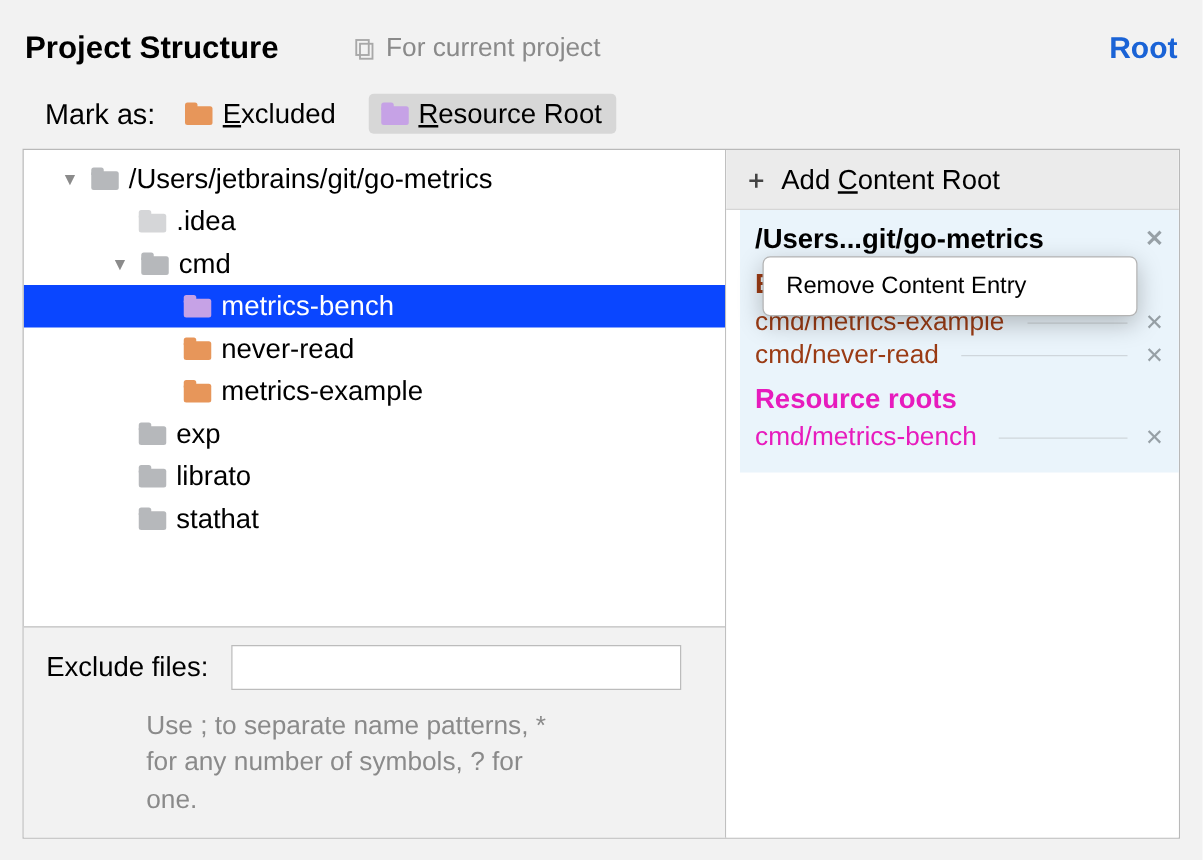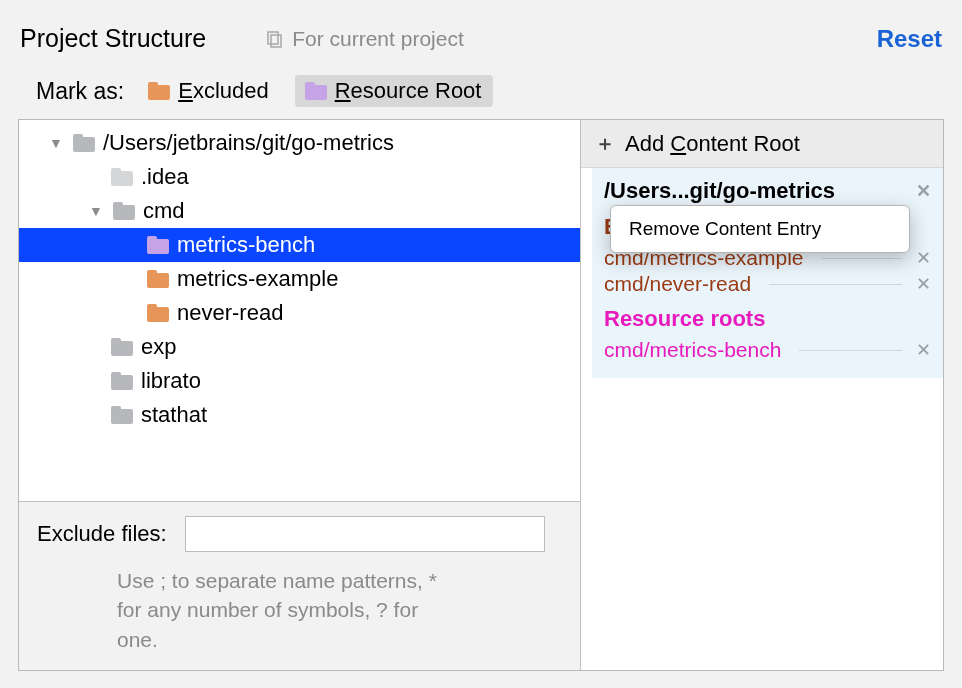--- a/index.html
+++ b/index.html
@@ -14,21 +14,21 @@
     position: relative;
   }
 
   
   .header {
     display: flex;
     align-items: center;
     padding: 24px 20px 10px 20px;
   }
   .title {
-    font-weight: 400;
+    font-weight: 700;
     font-size: 25px;
     flex: 0 0 auto;
     margin-right: 60px;
   }
   .for-current {
     color: #8a8a8a;
     display: flex;
     align-items: center;
     gap: 8px;
     flex: 1;
@@ -249,21 +249,21 @@
   <div class="title">Project Structure</div>
   <div class="for-current">
     <span class="copy-icon">
       <svg width="18" height="18" viewBox="0 0 18 18">
         <rect x="2" y="2" width="10" height="12" fill="none" stroke="#a8a8a8" stroke-width="1.5"></rect>
         <rect x="5" y="5" width="10" height="12" fill="none" stroke="#a8a8a8" stroke-width="1.5"></rect>
       </svg>
     </span>
     <span>For current project</span>
   </div>
-  <div class="reset">Reset</div>
+  <div class="reset">Root</div>
 </div>
 
 <div class="markas-row">
   <span class="markas-label">Mark as:</span>
   <span class="mark-btn">
     <span class="folder-icon folder-orange"></span>
     <span><span class="u">E</span>xcluded</span>
   </span>
   <span class="mark-btn selected">
     <span class="folder-icon folder-purple"></span>
@@ -292,26 +292,26 @@
         <span>cmd</span>
       </div>
 
       <div class="tree-row indent-3-noarrow selected">
         <span class="folder-icon folder-purple"></span>
         <span>metrics-bench</span>
       </div>
 
       <div class="tree-row indent-3-noarrow">
         <span class="folder-icon folder-orange"></span>
-        <span>metrics-example</span>
+        <span>never-read</span>
       </div>
 
       <div class="tree-row indent-3-noarrow">
         <span class="folder-icon folder-orange"></span>
-        <span>never-read</span>
+        <span>metrics-example</span>
       </div>
 
       <div class="tree-row indent-2" style="padding-left:92px">
         <span class="folder-icon folder-grey"></span>
         <span>exp</span>
       </div>
 
       <div class="tree-row indent-2" style="padding-left:92px">
         <span class="folder-icon folder-grey"></span>
         <span>librato</span>

